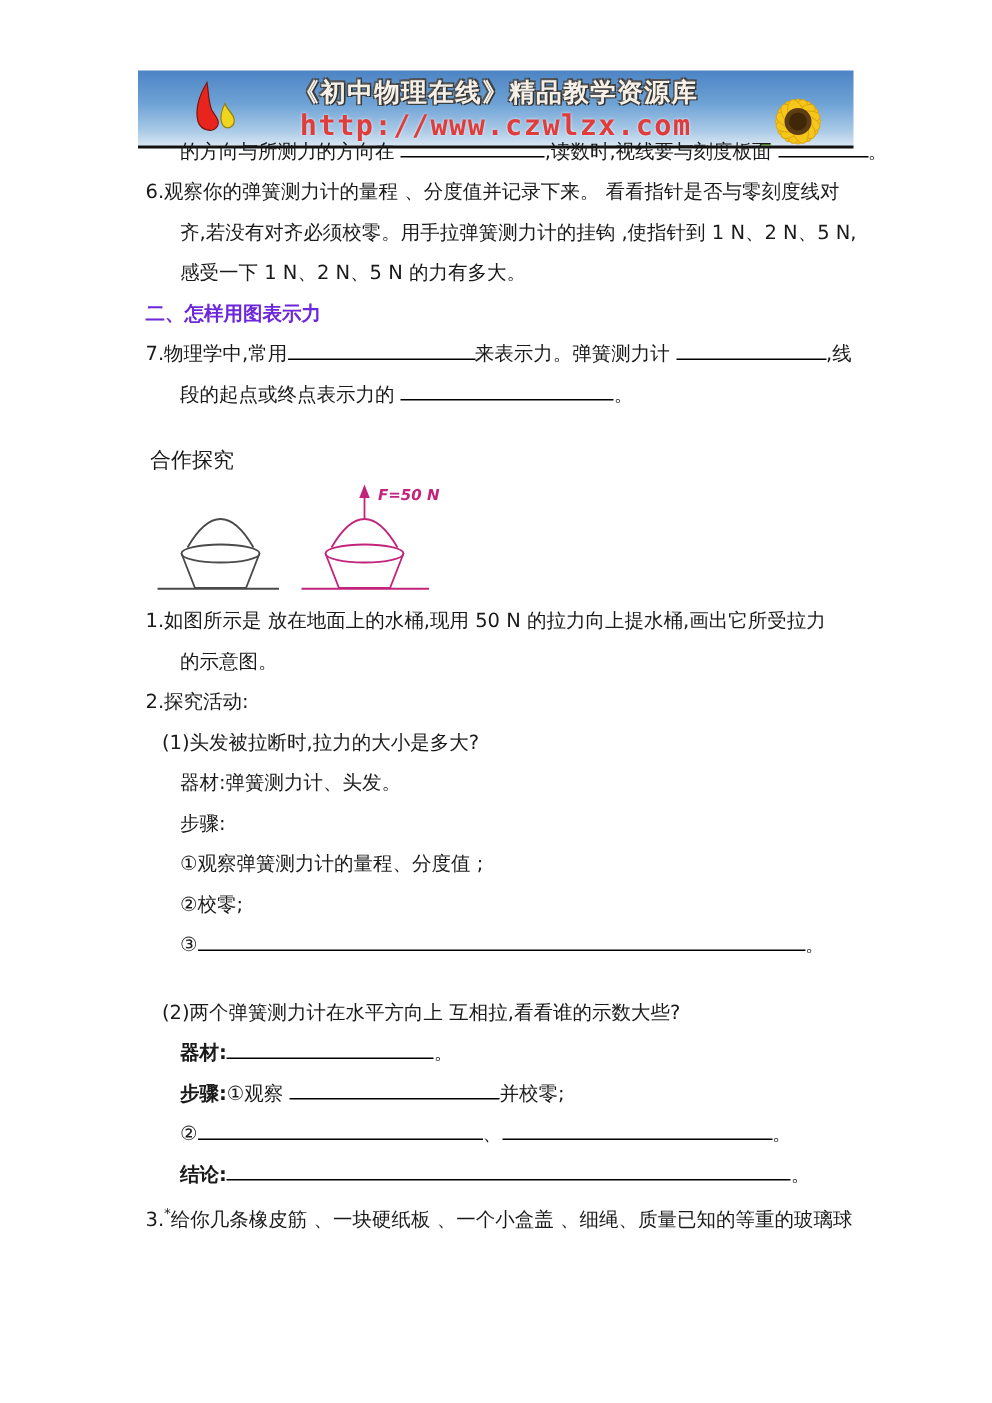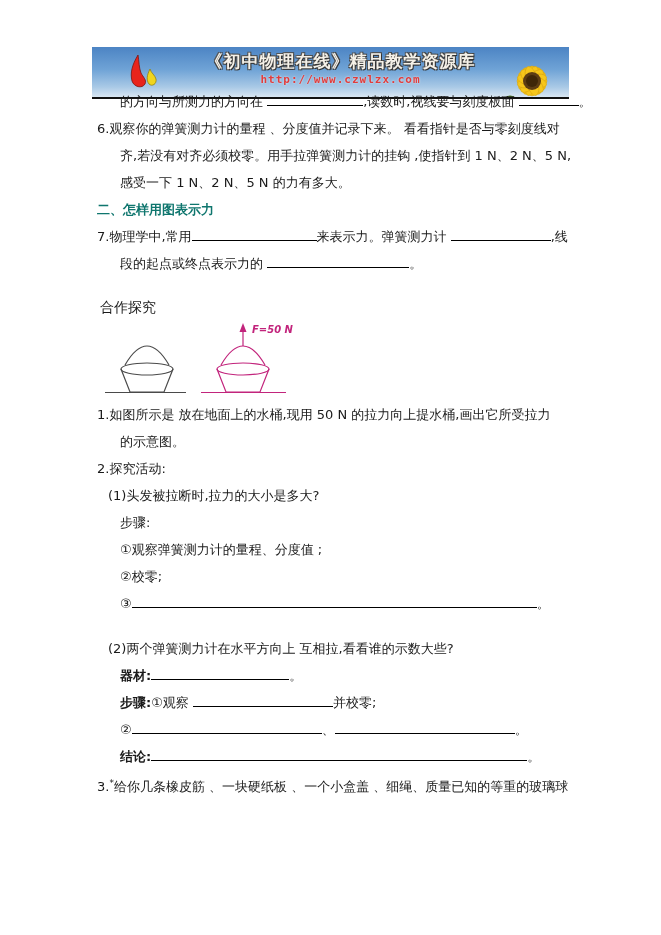--- a/index.html
+++ b/index.html
@@ -6,28 +6,28 @@
   .page{
     position:relative;width:661px;height:935px;background:#fff;overflow:hidden;
     font-family:"DejaVu Sans",sans-serif;color:#1a1a1a;
   }
   
   .banner{
     position:absolute;left:92px;top:47px;width:477px;height:50px;
     background:linear-gradient(180deg,#4c84c4 0%,#6fa3d6 45%,#a9c9e6 80%,#d8e6f2 100%);
     border-bottom:2px solid #111;overflow:hidden;
   }
-  .banner-text{position:absolute;left:10px;top:0;width:100%;text-align:center;}
+  .banner-text{position:absolute;left:0;top:0;width:100%;text-align:center;}
   .banner-title{
     display:block;margin-top:3px;font-size:17px;font-weight:bold;letter-spacing:1px;color:#f5f1e8;
     text-shadow:1px 1px 0 #333,-1px -1px 0 #555,1px -1px 0 #444,-1px 1px 0 #444;
     white-space:nowrap;
   }
   .banner-url{
-    display:block;margin-top:0px;font-size:11px;font-weight:bold;letter-spacing:1px;color:#e03c3c;
+    display:block;margin-top:0px;font-size:19px;font-weight:bold;letter-spacing:1px;color:#e03c3c;
     text-shadow:0 0 2px rgba(255,255,255,.8);font-family:"DejaVu Sans Mono",monospace;
   }
   .banner-logo{position:absolute;left:30px;top:4px;}
   .banner-flower{position:absolute;right:4px;bottom:-10px;}
   
   .content{position:absolute;left:90px;top:88px;width:485px;}
   .line{font-size:13px;line-height:27px;white-space:nowrap;}
   .ind0{padding-left:7px;}
   .ind1{padding-left:30px;}
   .ind2{padding-left:18px;}
@@ -78,21 +78,21 @@
     </svg>
   </div>
 
   <div class="content">
 
     <div>
         <div class="line ind1"><span>的方向与所测力的方向在 </span><span class="blank" style="width: 96px;"></span><span>,读数时,视线要与刻度板面 </span><span class="blank" style="width: 60px;"></span><span>。</span></div>
         <div class="line ind0"><span>6.观察你的弹簧测力计的量程 、分度值并记录下来。 看看指针是否与零刻度线对</span></div>
         <div class="line ind1"><span>齐,若没有对齐必须校零。用手拉弹簧测力计的挂钩 ,使指针到 1 N、2 N、5 N,</span></div>
         <div class="line ind1"><span>感受一下 1 N、2 N、5 N 的力有多大。</span></div>
-        <div class="line ind0"><span class="bold" style="color: #0f766e;">二、怎样用图表示力</span></div>
+        <div class="line ind0"><span class="bold" style="color: #6d28d9;">二、怎样用图表示力</span></div>
         <div class="line ind0"><span>7.物理学中,常用</span><span class="blank" style="width: 125px;"></span><span>来表示力。弹簧测力计 </span><span class="blank" style="width: 100px;"></span><span>,线</span></div>
         <div class="line ind1"><span>段的起点或终点表示力的 </span><span class="blank" style="width: 142px;"></span><span>。</span></div>
       </div>
 
     <div class="collab-heading">合作探究</div>
 
     
     <svg class="figure" width="300" height="76" viewBox="0 0 300 76">
 
       <g fill="none" stroke="#4a4a4a" stroke-width="1.2">
@@ -111,20 +111,21 @@
       </g>
       <polygon points="143,2 139.5,11 146.5,11" fill="#c2247c"></polygon>
       <text x="152" y="12" font-size="10" font-style="italic" font-weight="bold" fill="#c2247c">F=50 N</text>
     </svg>
 
     <div>
         <div class="line ind0"><span>1.如图所示是 放在地面上的水桶,现用 50 N 的拉力向上提水桶,画出它所受拉力</span></div>
         <div class="line ind1"><span>的示意图。</span></div>
         <div class="line ind0"><span>2.探究活动:</span></div>
         <div class="line ind2"><span>(1)头发被拉断时,拉力的大小是多大?</span></div>
+        <div class="line ind1"><span>器材:弹簧测力计、头发。</span></div>
         <div class="line ind1"><span>步骤:</span></div>
         <div class="line ind1"><span>①观察弹簧测力计的量程、分度值 ;</span></div>
         <div class="line ind1"><span>②校零;</span></div>
         <div class="line ind1"><span>③</span><span class="blank" style="width: 405px;"></span><span>。</span></div>
         <div class="line ind2 gap"><span>(2)两个弹簧测力计在水平方向上 互相拉,看看谁的示数大些?</span></div>
         <div class="line ind1"><span class="bold">器材:</span><span class="blank" style="width: 138px;"></span><span>。</span></div>
         <div class="line ind1"><span class="bold">步骤:</span><span>①观察 </span><span class="blank" style="width: 140px;"></span><span>并校零;</span></div>
         <div class="line ind1"><span>②</span><span class="blank" style="width: 190px;"></span><span>、</span><span class="blank" style="width: 180px;"></span><span>。</span></div>
         <div class="line ind1"><span class="bold">结论:</span><span class="blank" style="width: 376px;"></span><span>。</span></div>
         <div class="line ind0"><span>3.</span><span class="sup">*</span><span>给你几条橡皮筋 、一块硬纸板 、一个小盒盖 、细绳、质量已知的等重的玻璃球</span></div>

